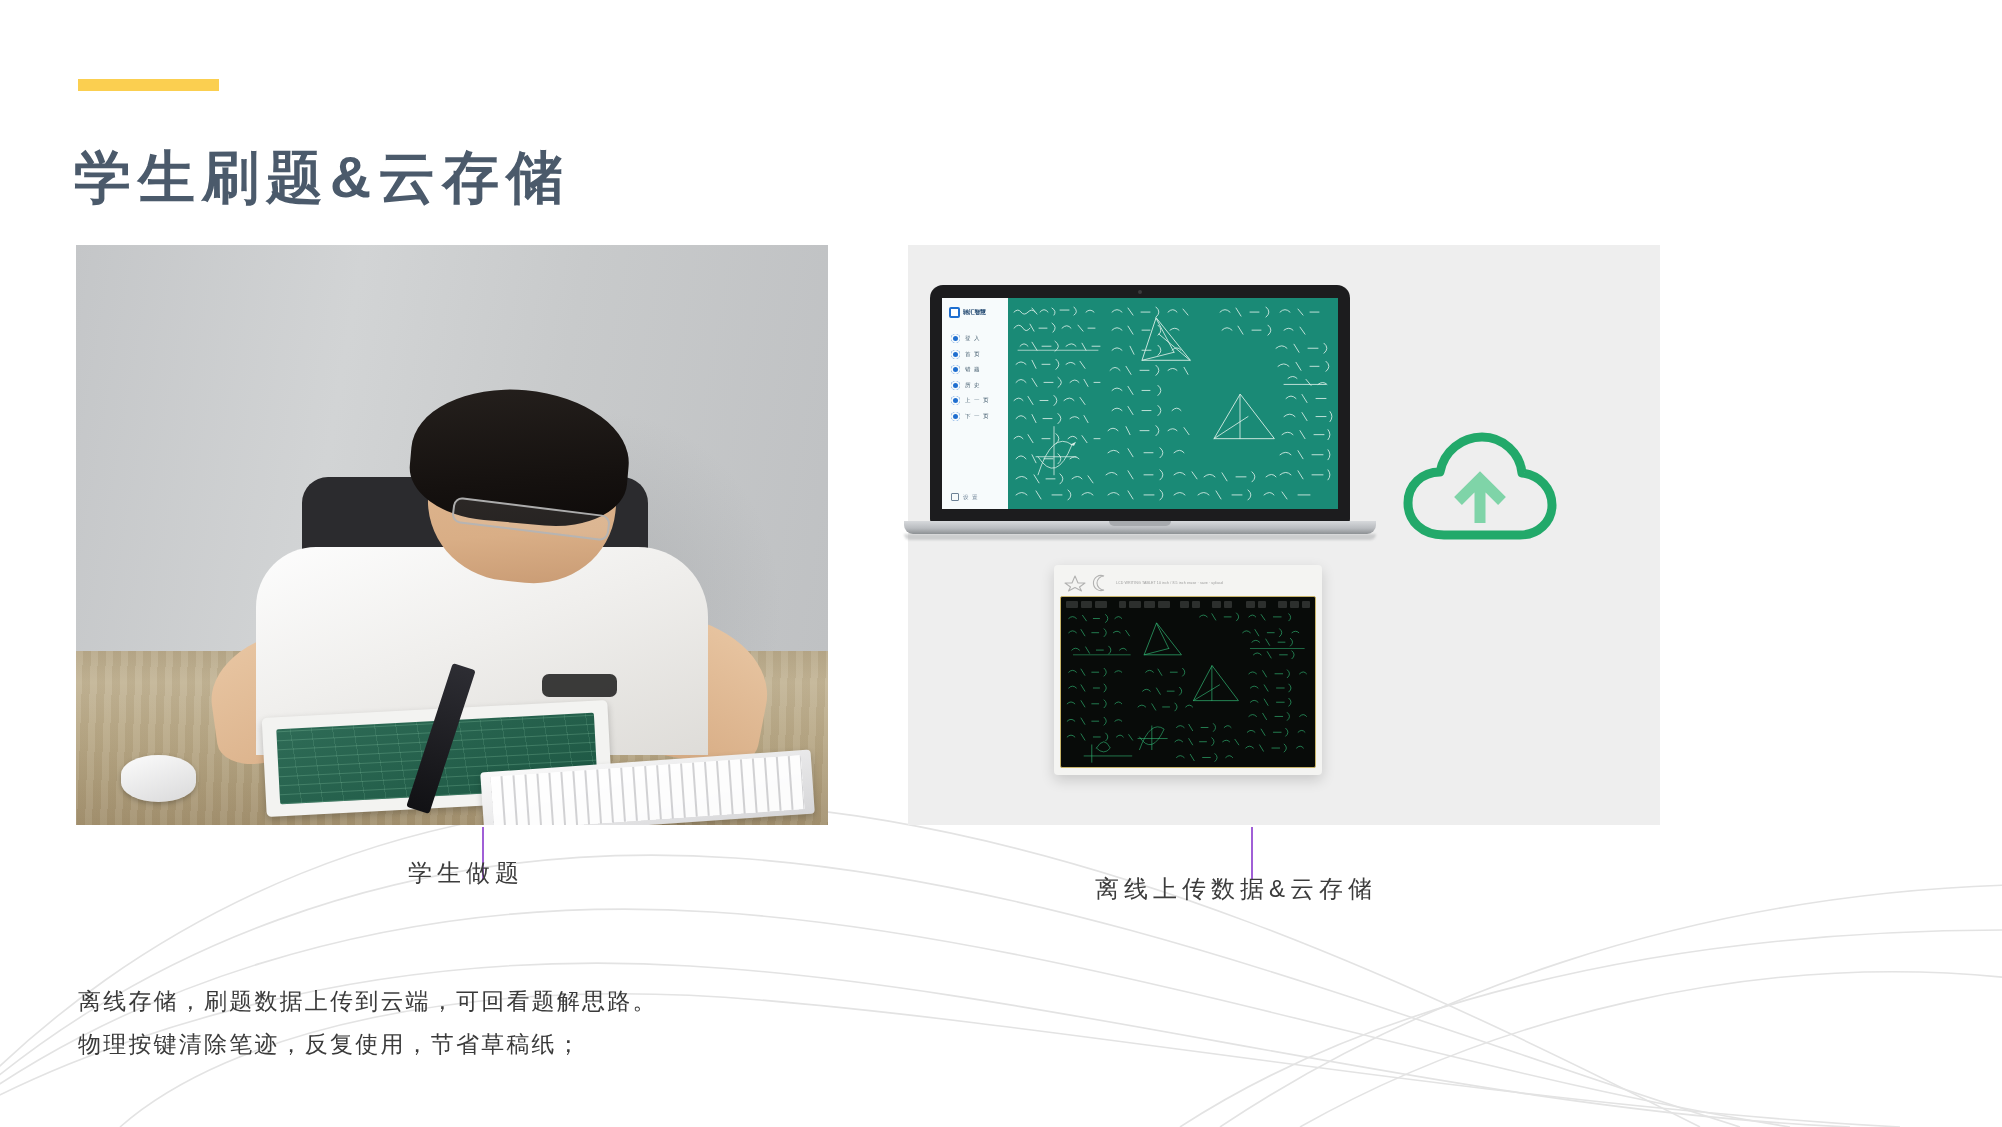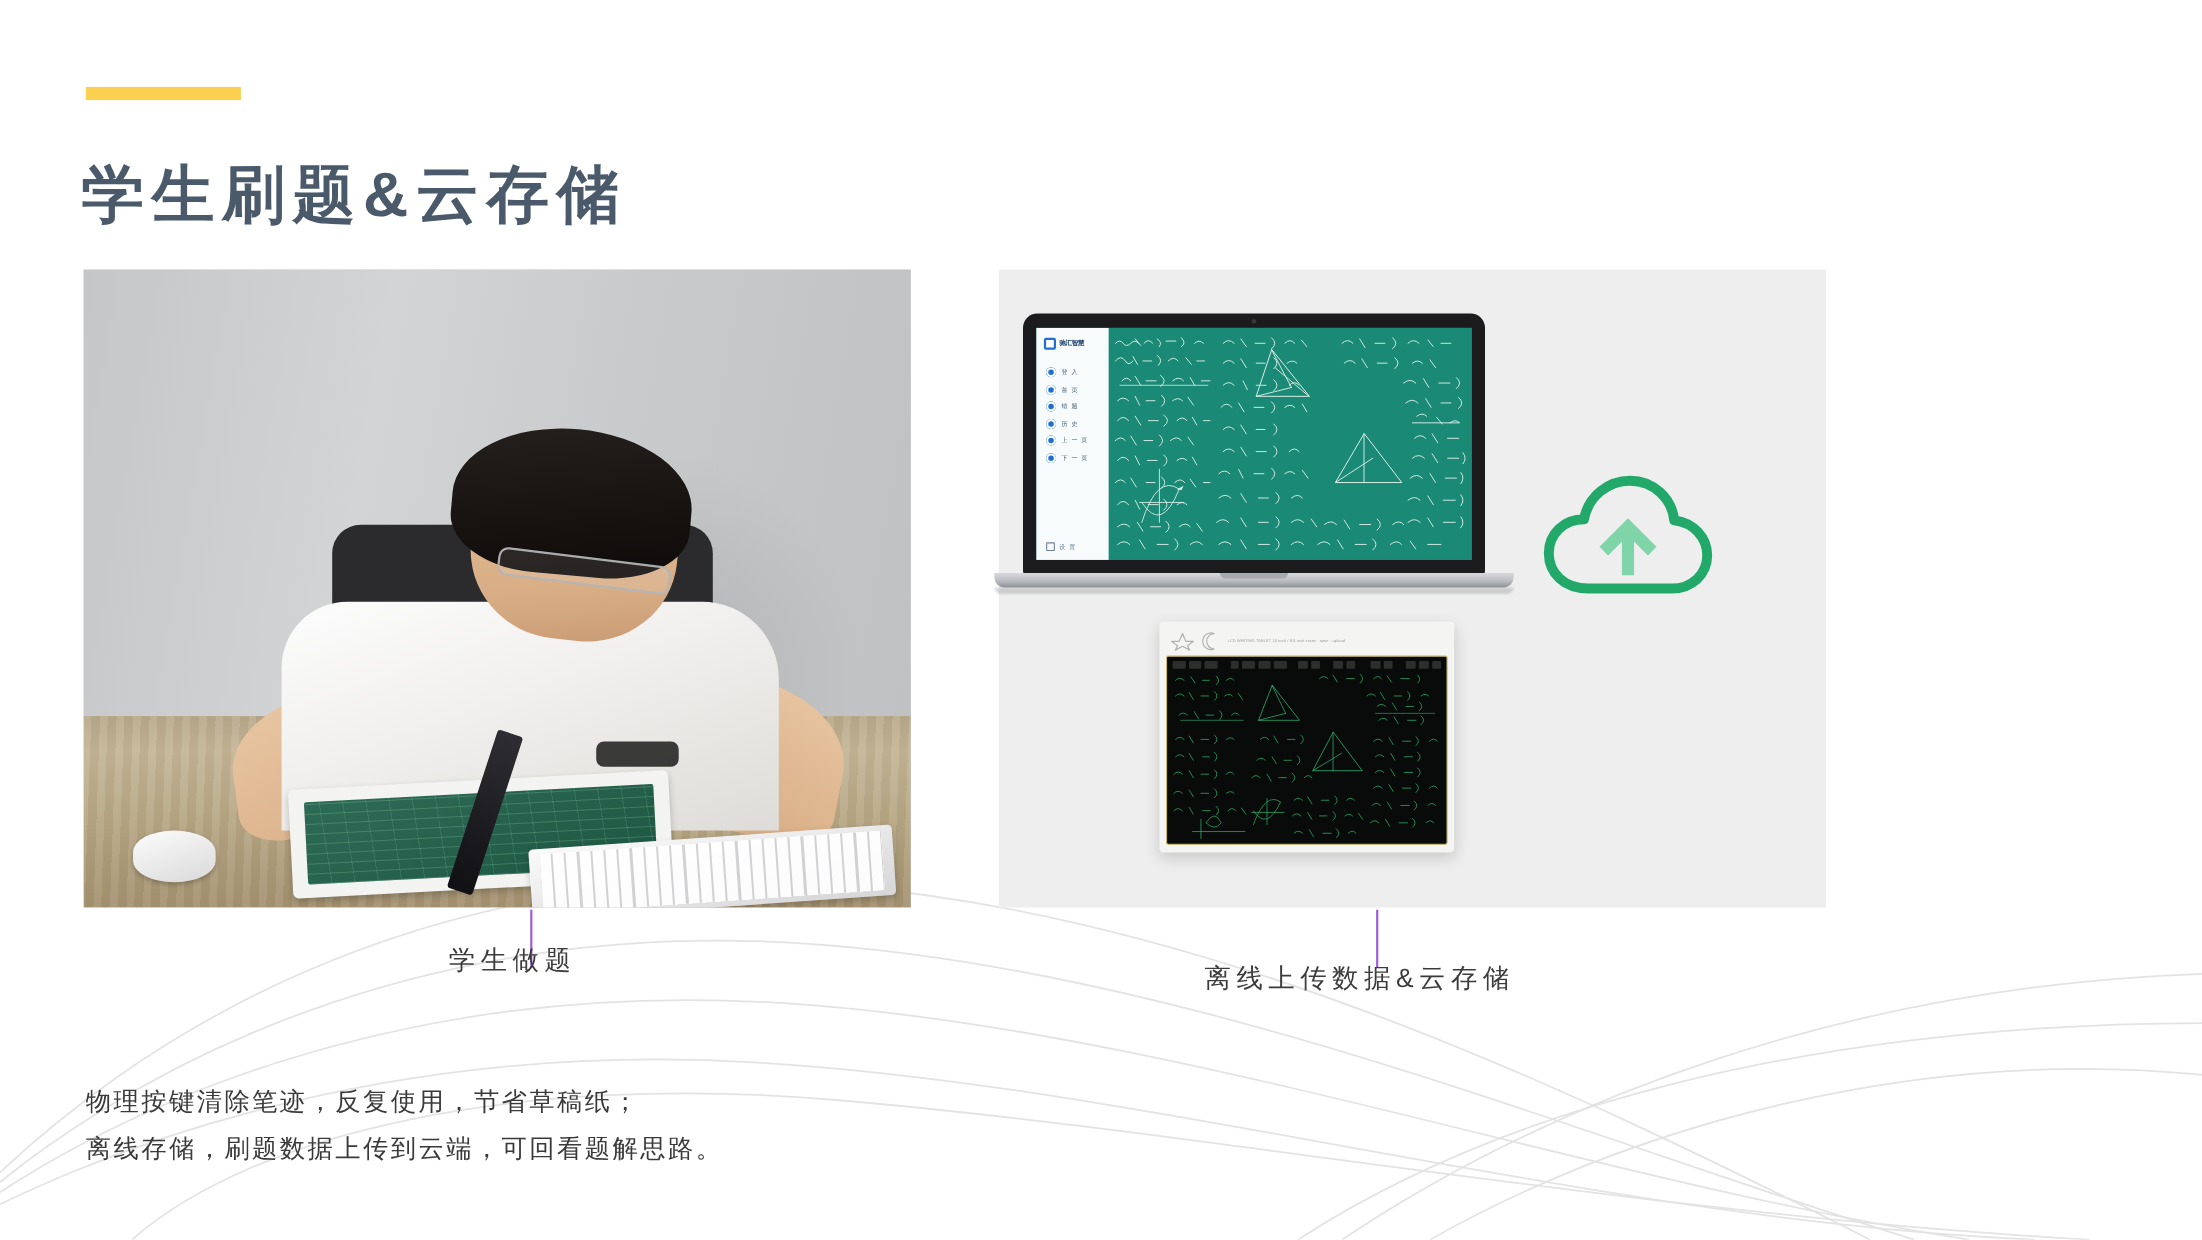--- a/index.html
+++ b/index.html
@@ -469,15 +469,15 @@
   </div>
 </div>
 
 <div id="tick-left" class="tick"></div>
 <div id="tick-right" class="tick"></div>
 
 <div id="caption-left" class="caption">学生做题</div>
 <div id="caption-right" class="caption">离线上传数据&amp;云存储</div>
 
 <div id="body-copy">
+  <div>离线存储，刷题数据上传到云端，可回看题解思路。</div>
   <div>物理按键清除笔迹，反复使用，节省草稿纸；</div>
-  <div>离线存储，刷题数据上传到云端，可回看题解思路。</div>
 </div>
 
 </body></html>

